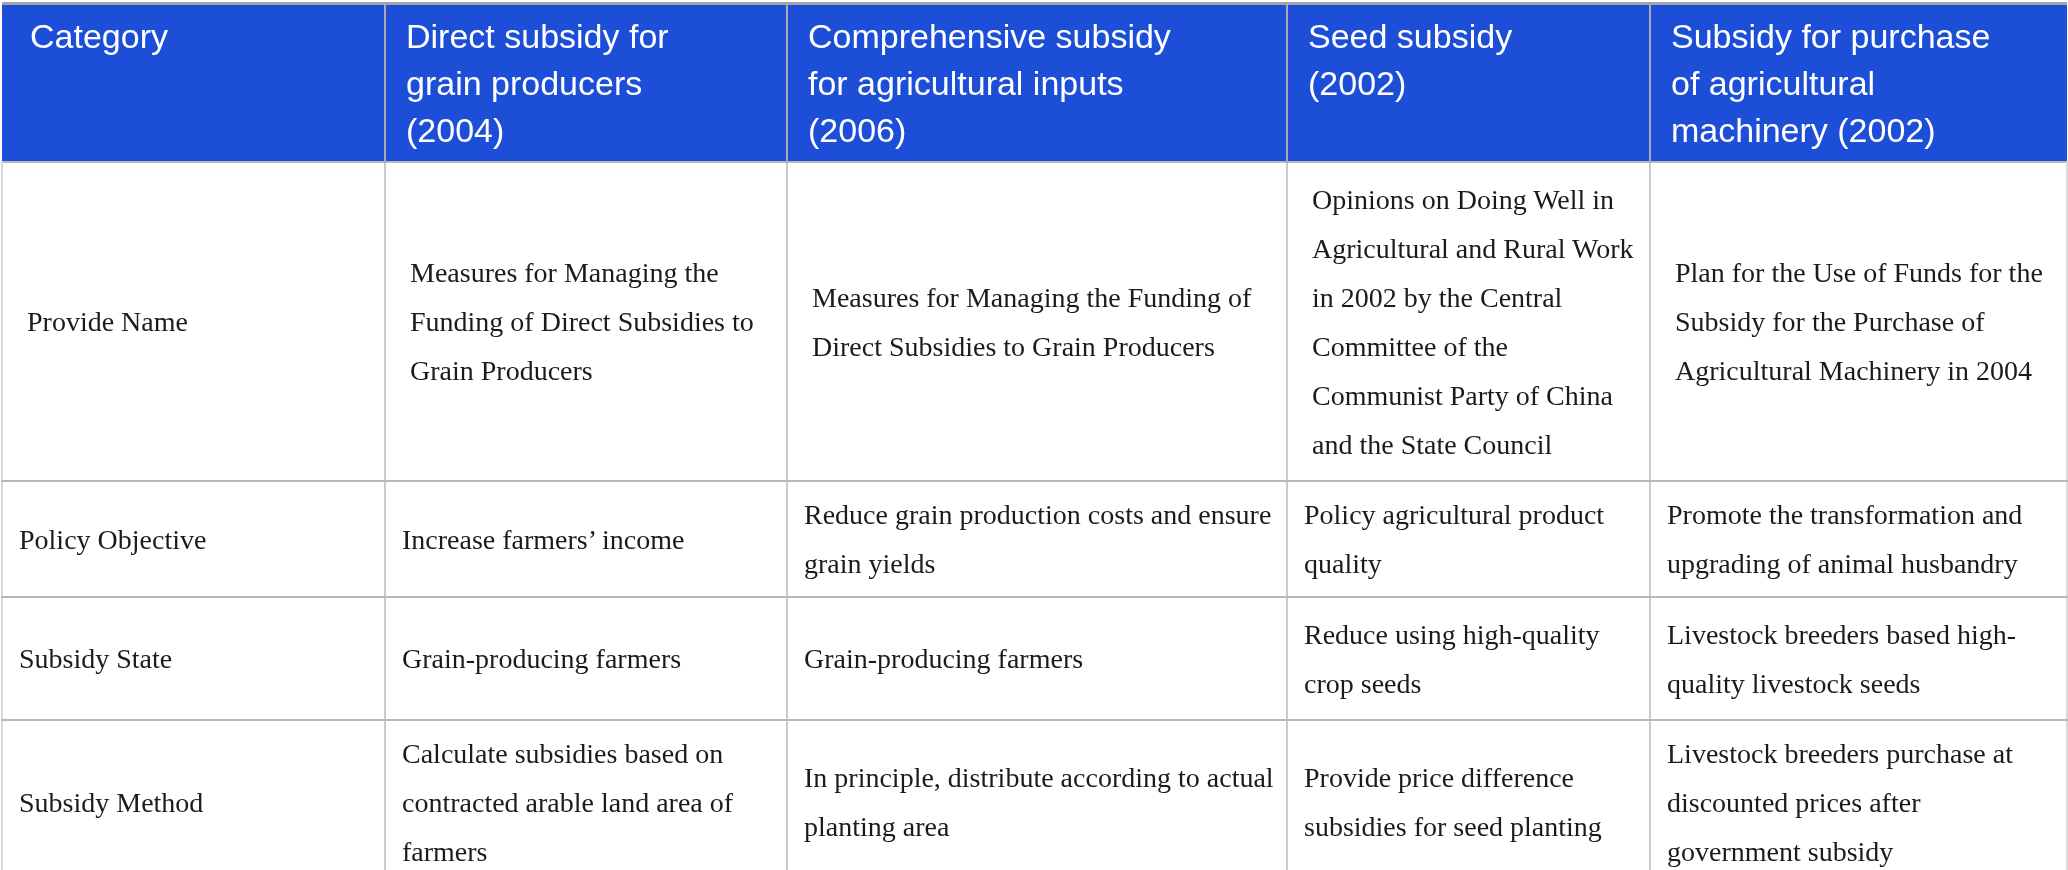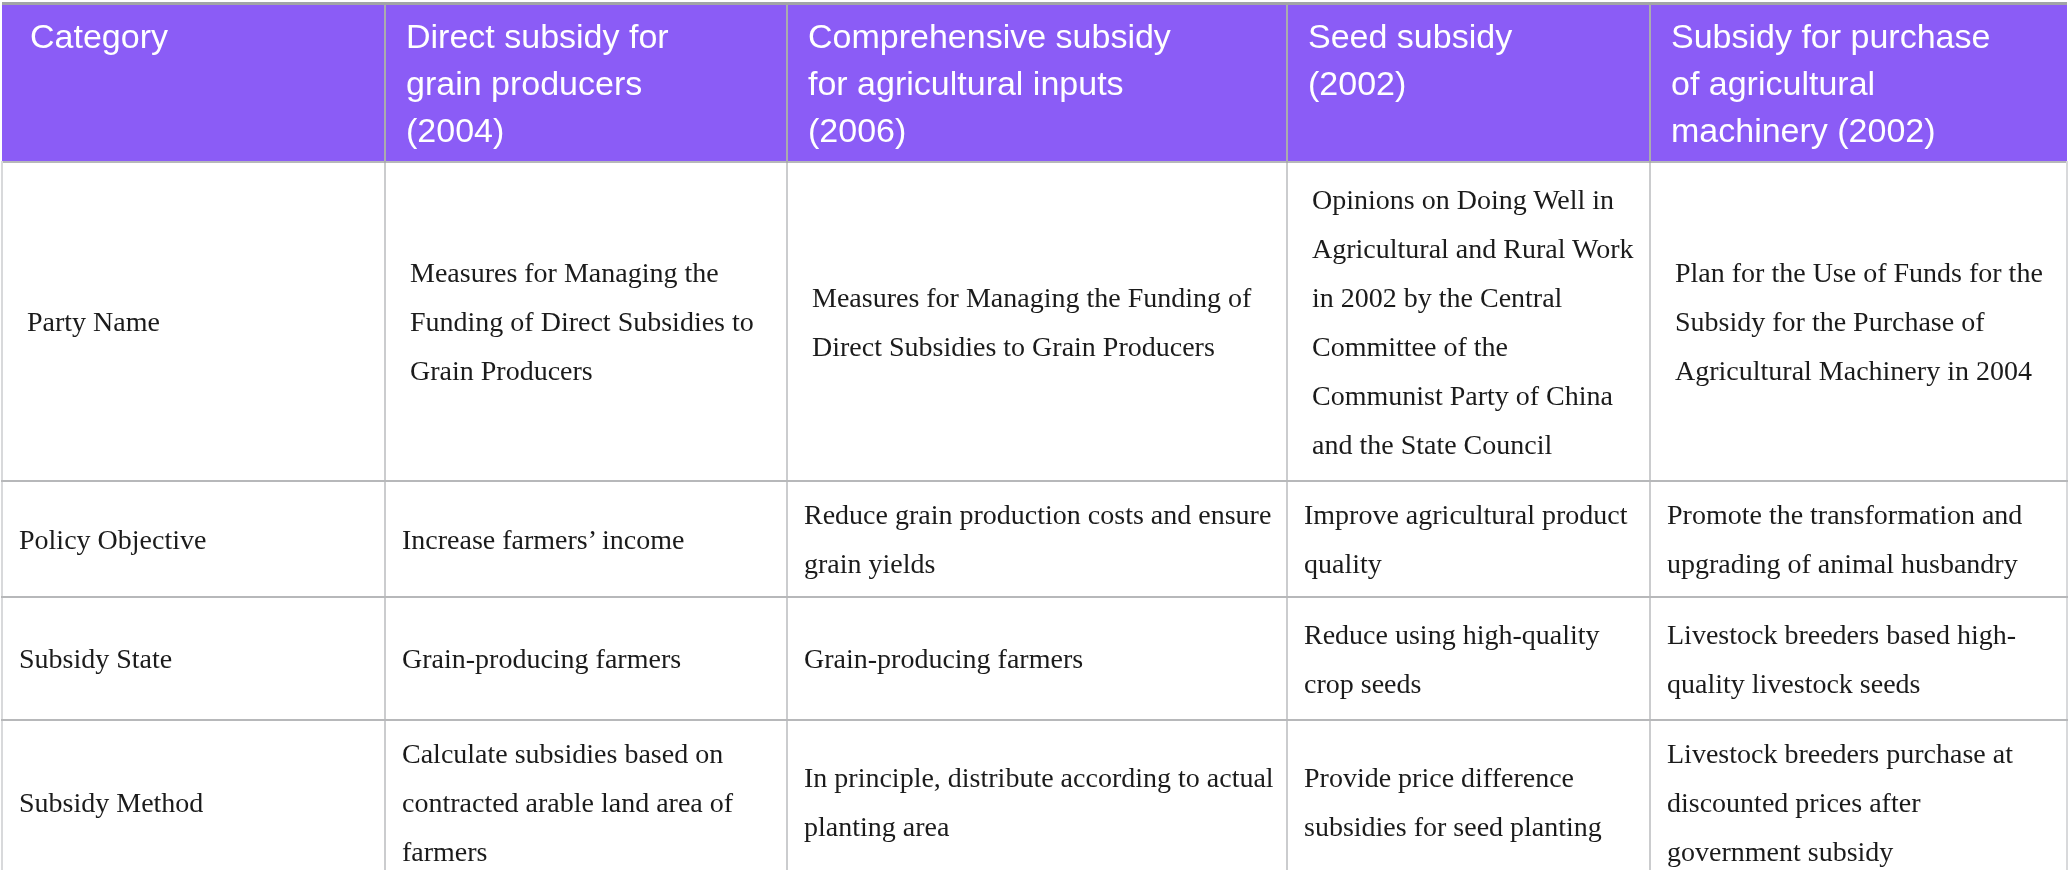--- a/index.html
+++ b/index.html
@@ -13,21 +13,21 @@
   .table-wrap {
     padding: 2px 0 0 1px;
   }
   table.policy-table {
     border-collapse: collapse;
     table-layout: fixed;
     width: 2065px;
   }
   
   thead th {
-    background: #8b5cf6;
+    background: #1d4ed8;
     color: #ffffff;
     font-family: "Liberation Sans", sans-serif;
     font-weight: normal;
     font-size: 34px;
     line-height: 1.38;
     text-align: left;
     vertical-align: top;
     padding: 8px 10px 6px 28px;
     white-space: pre-line;
     border-top: 3px solid #a2a4a6;
@@ -82,31 +82,31 @@
 (2006)</th>
         <th>Seed subsidy
 (2002)</th>
         <th>Subsidy for purchase
 of agricultural
 machinery (2002)</th>
       </tr>
     </thead>
     <tbody>
       <tr class="r-policy-name">
-        <td>Party Name</td>
+        <td>Provide Name</td>
         <td>Measures for Managing the Funding of Direct Subsidies to Grain Producers</td>
         <td>Measures for Managing the Funding of Direct Subsidies to Grain Producers</td>
         <td>Opinions on Doing Well in Agricultural and Rural Work in 2002 by the Central Committee of the Communist Party of China and the State Council</td>
         <td>Plan for the Use of Funds for the Subsidy for the Purchase of Agricultural Machinery in 2004</td>
       </tr>
       <tr class="r-policy-obj">
         <td>Policy Objective</td>
         <td>Increase farmers’ income</td>
         <td>Reduce grain production costs and ensure grain yields</td>
-        <td>Improve agricultural product quality</td>
+        <td>Policy agricultural product quality</td>
         <td>Promote the transformation and upgrading of animal husbandry</td>
       </tr>
       <tr class="r-subsidy-obj">
         <td>Subsidy State</td>
         <td>Grain-producing farmers</td>
         <td>Grain-producing farmers</td>
         <td>Reduce using high-quality crop seeds</td>
         <td>Livestock breeders based high-quality livestock seeds</td>
       </tr>
       <tr class="r-subsidy-meth">

